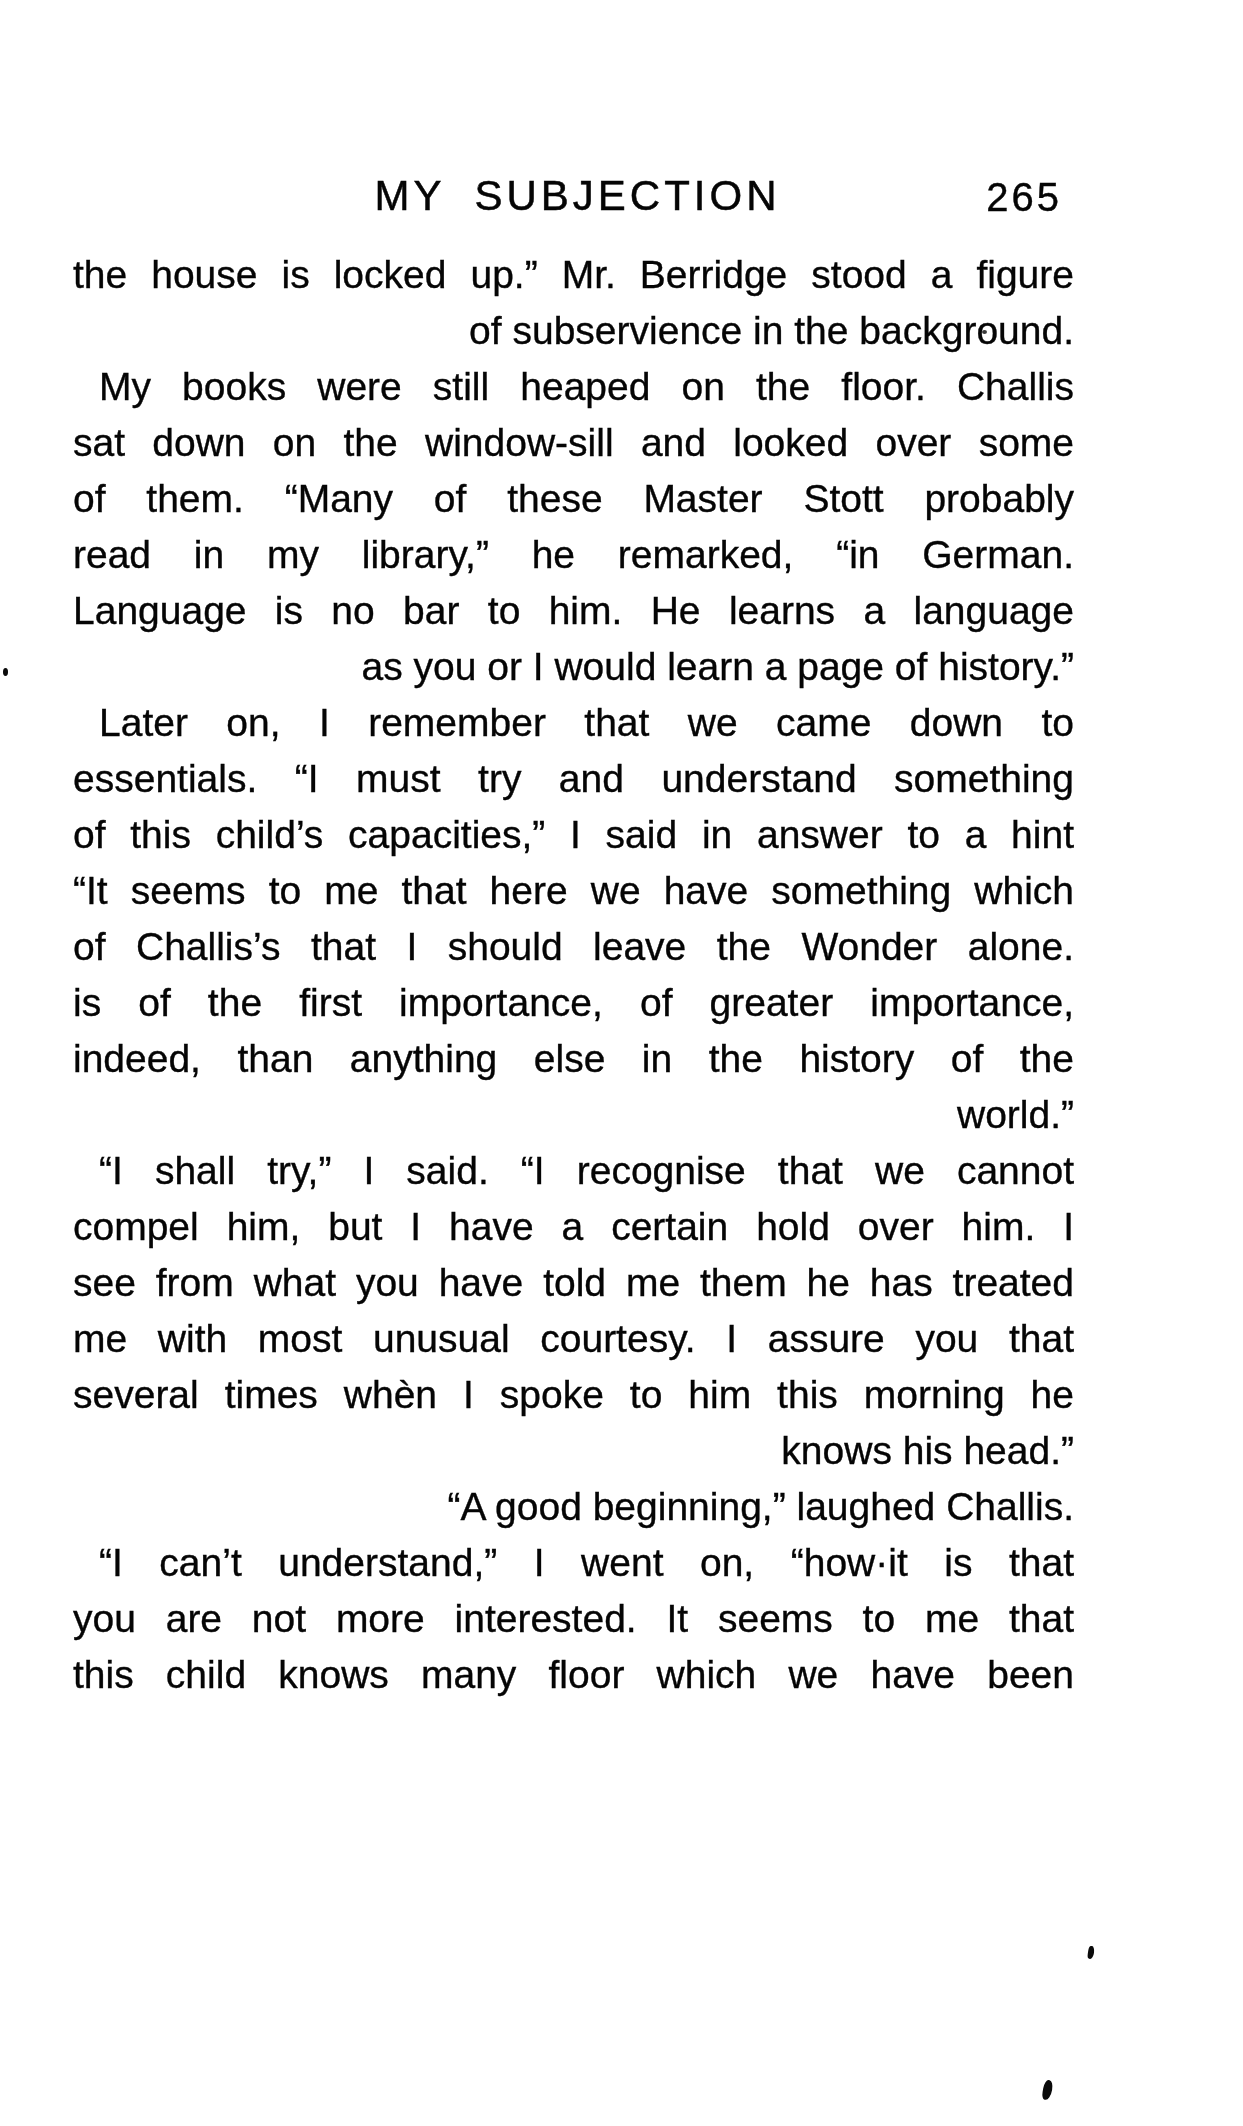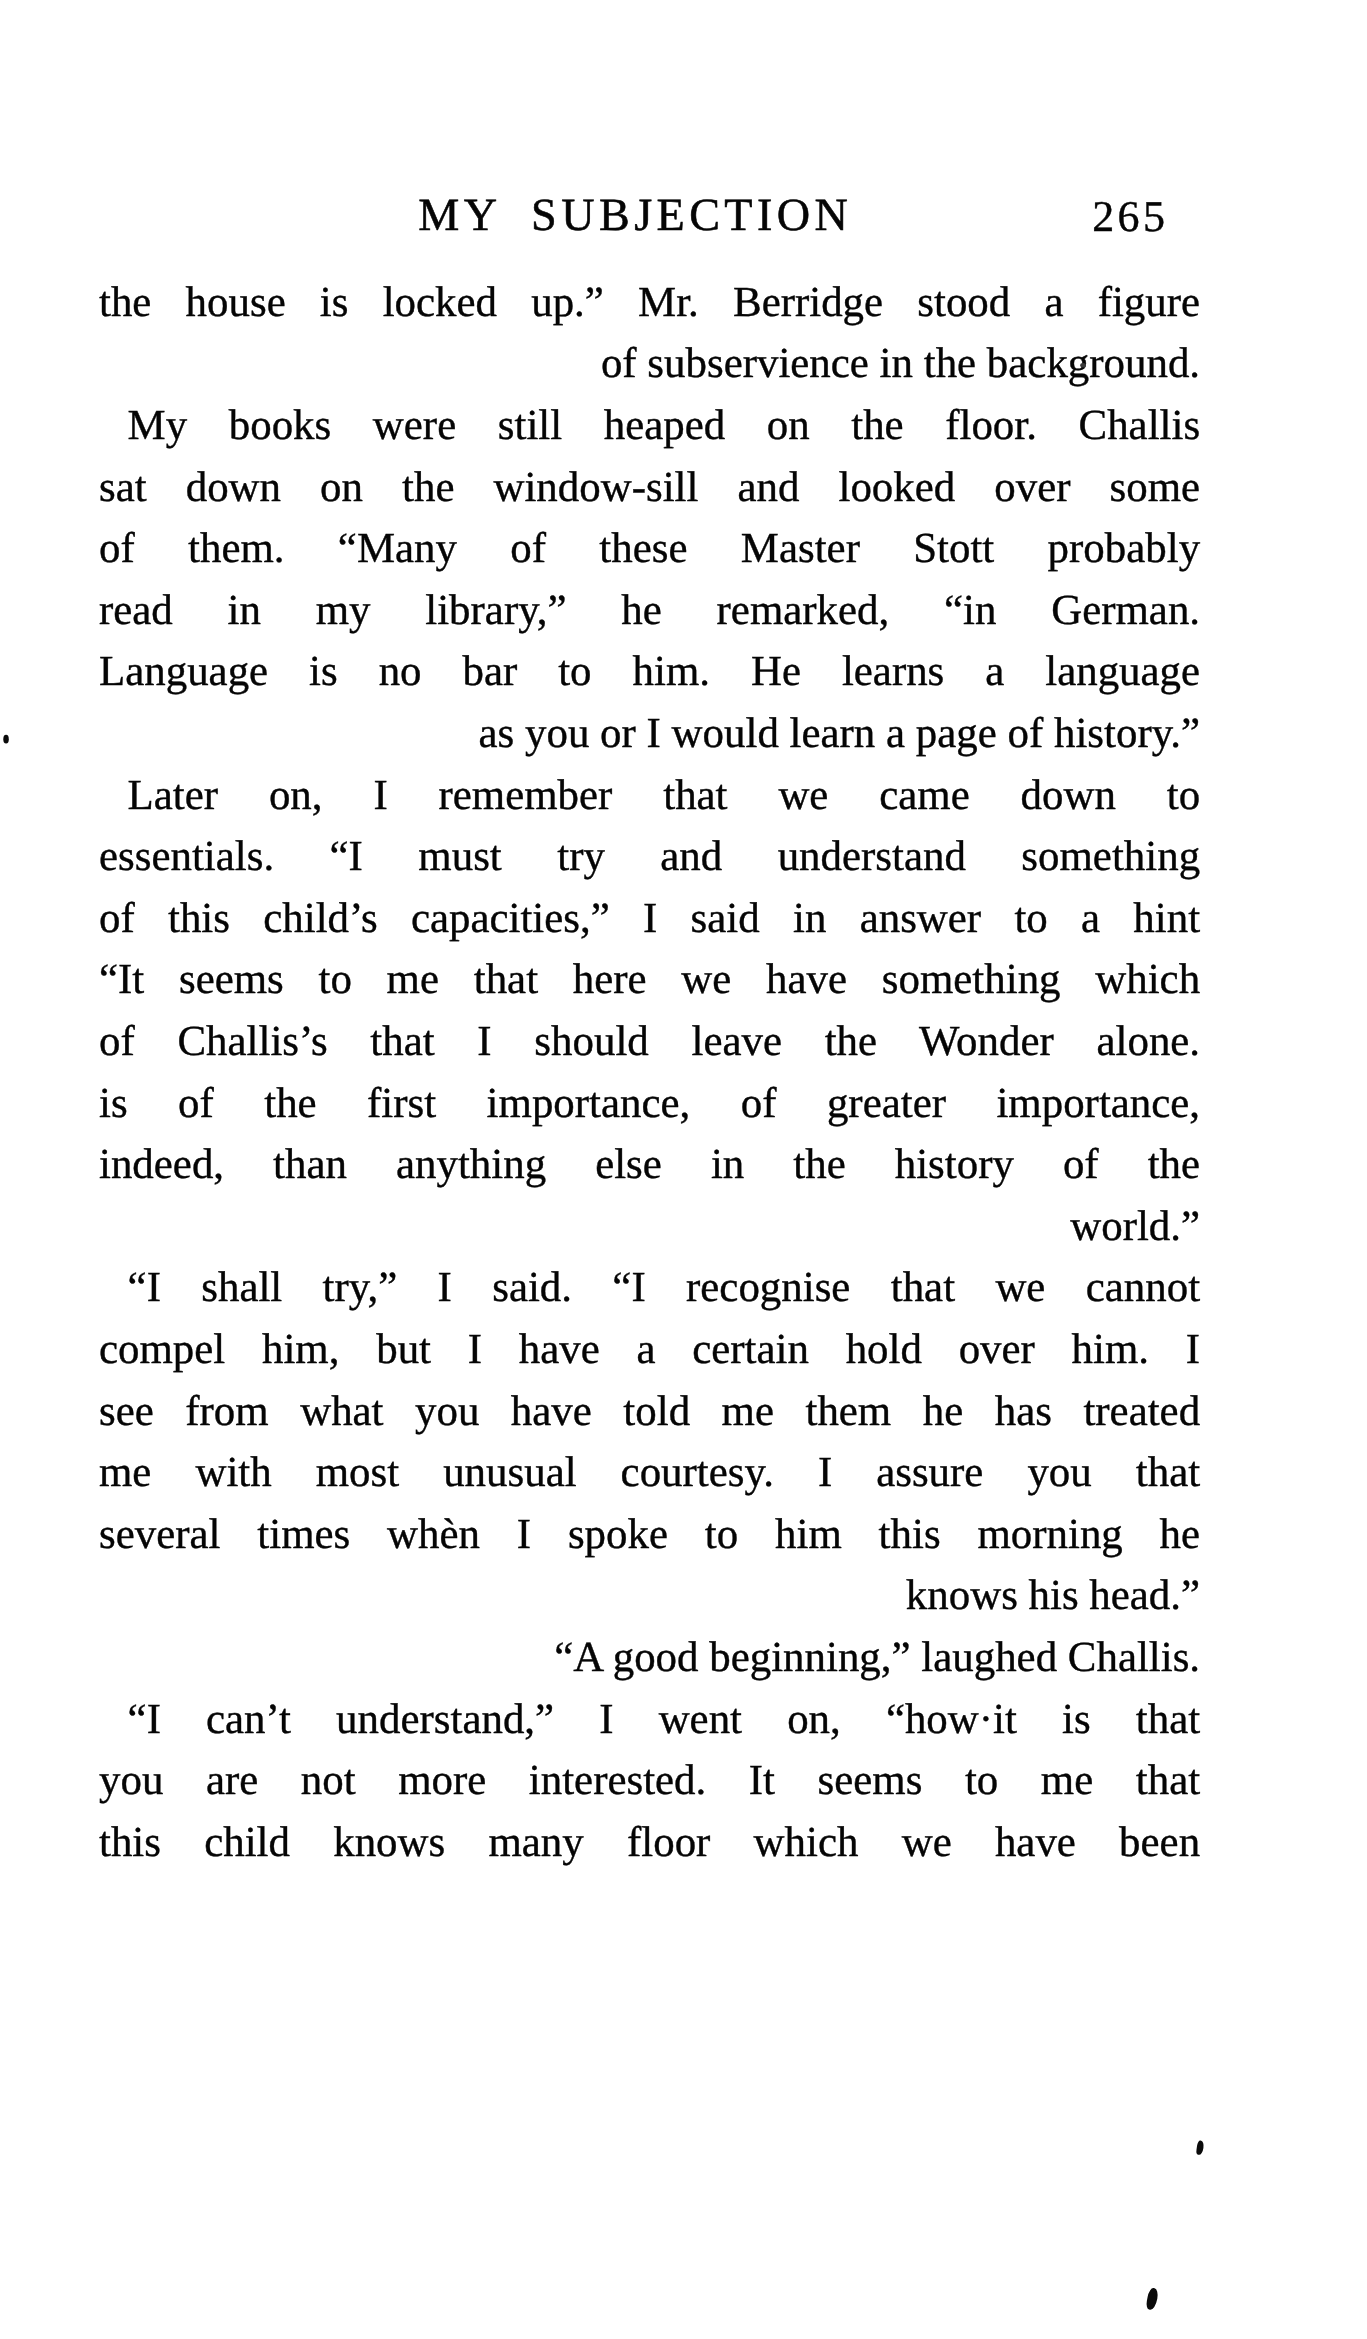--- a/index.html
+++ b/index.html
@@ -6,21 +6,21 @@
     margin: 0;
     padding: 0;
     background: #ffffff;
   }
   .page {
     position: relative;
     width: 1243px;
     height: 2126px;
     background: #ffffff;
     overflow: hidden;
-    font-family: Liberation Serif, serif;
+    font-family: Liberation Sans, sans-serif;
     color: #050505;
   }
   
   .running-header {
     position: absolute;
     left: 77px;
     top: 172px;
     width: 1001px;
     height: 48px;
     line-height: 48px;
@@ -38,21 +38,21 @@
     position: absolute;
     right: 16px;
     top: 1px;
     font-size: 40px;
     letter-spacing: 3px;
     -webkit-text-stroke: 0.4px #050505;
   }
   
   .page-body {
     position: absolute;
-    left: 90px;
+    left: 73px;
     top: 247px;
     width: 1001px;
     font-size: 39px;
     line-height: 56px;
     -webkit-text-stroke: 0.35px #050505;
   }
   .line {
     height: 56px;
     white-space: nowrap;
   }

